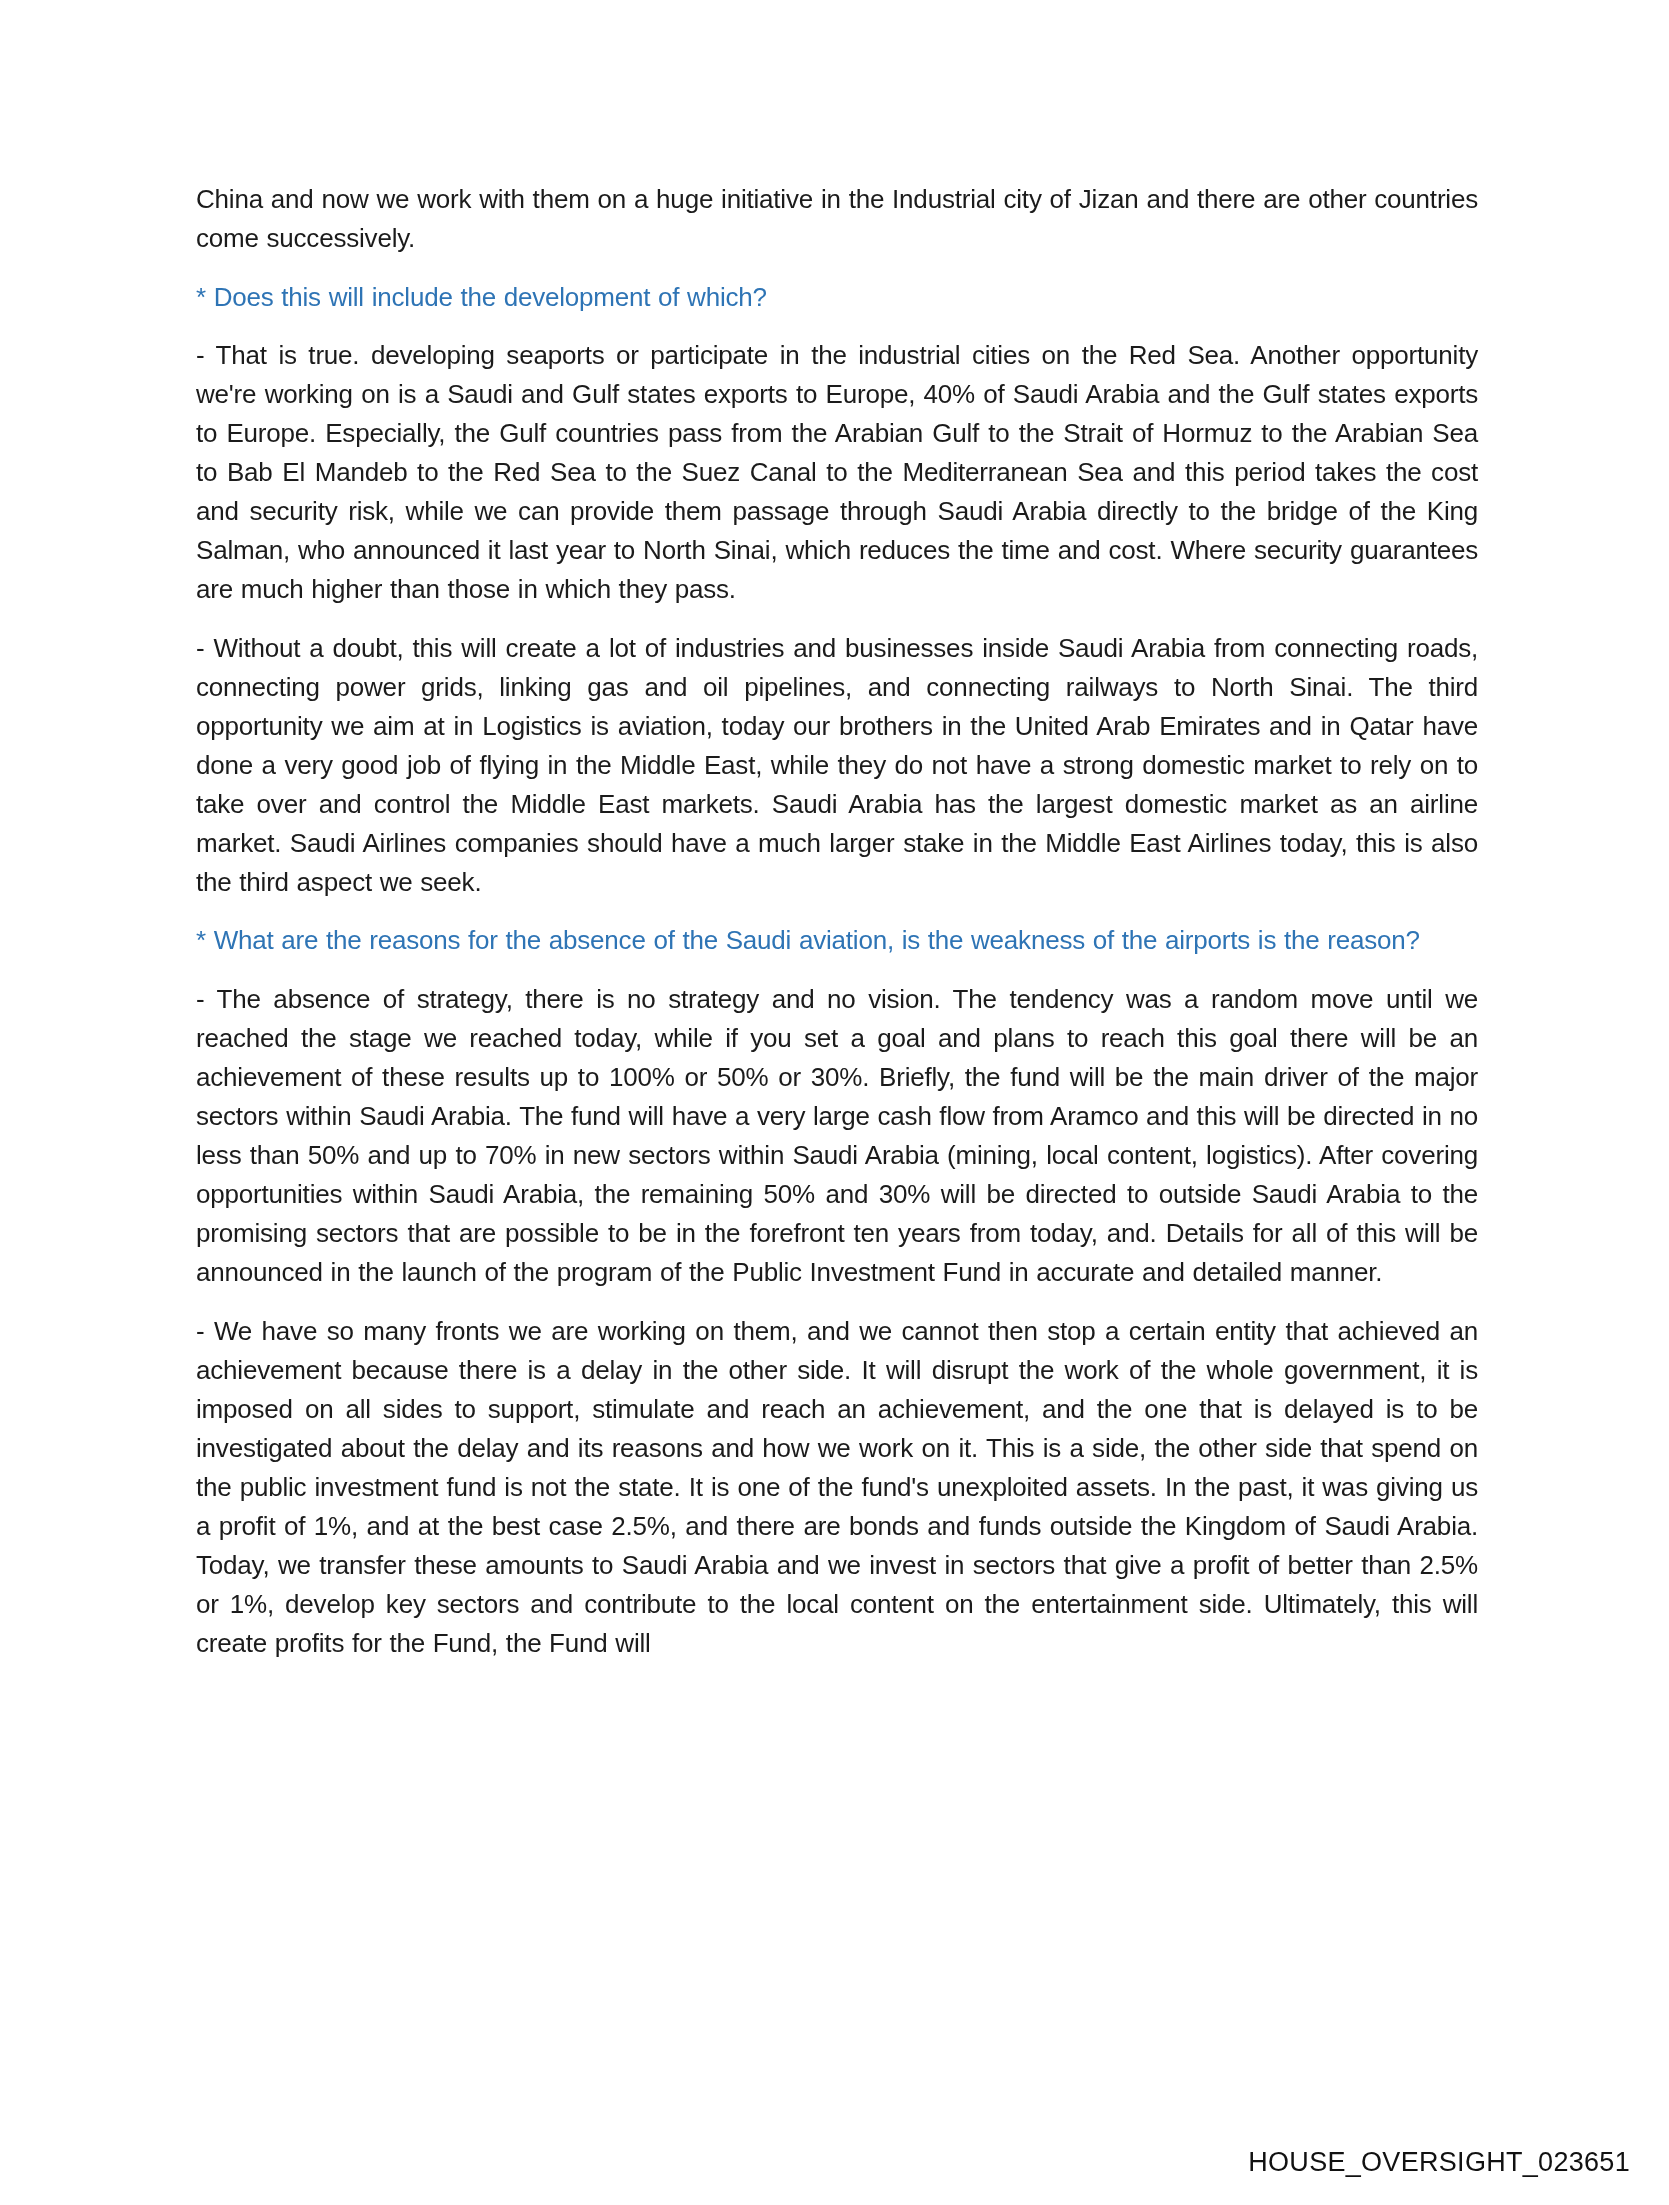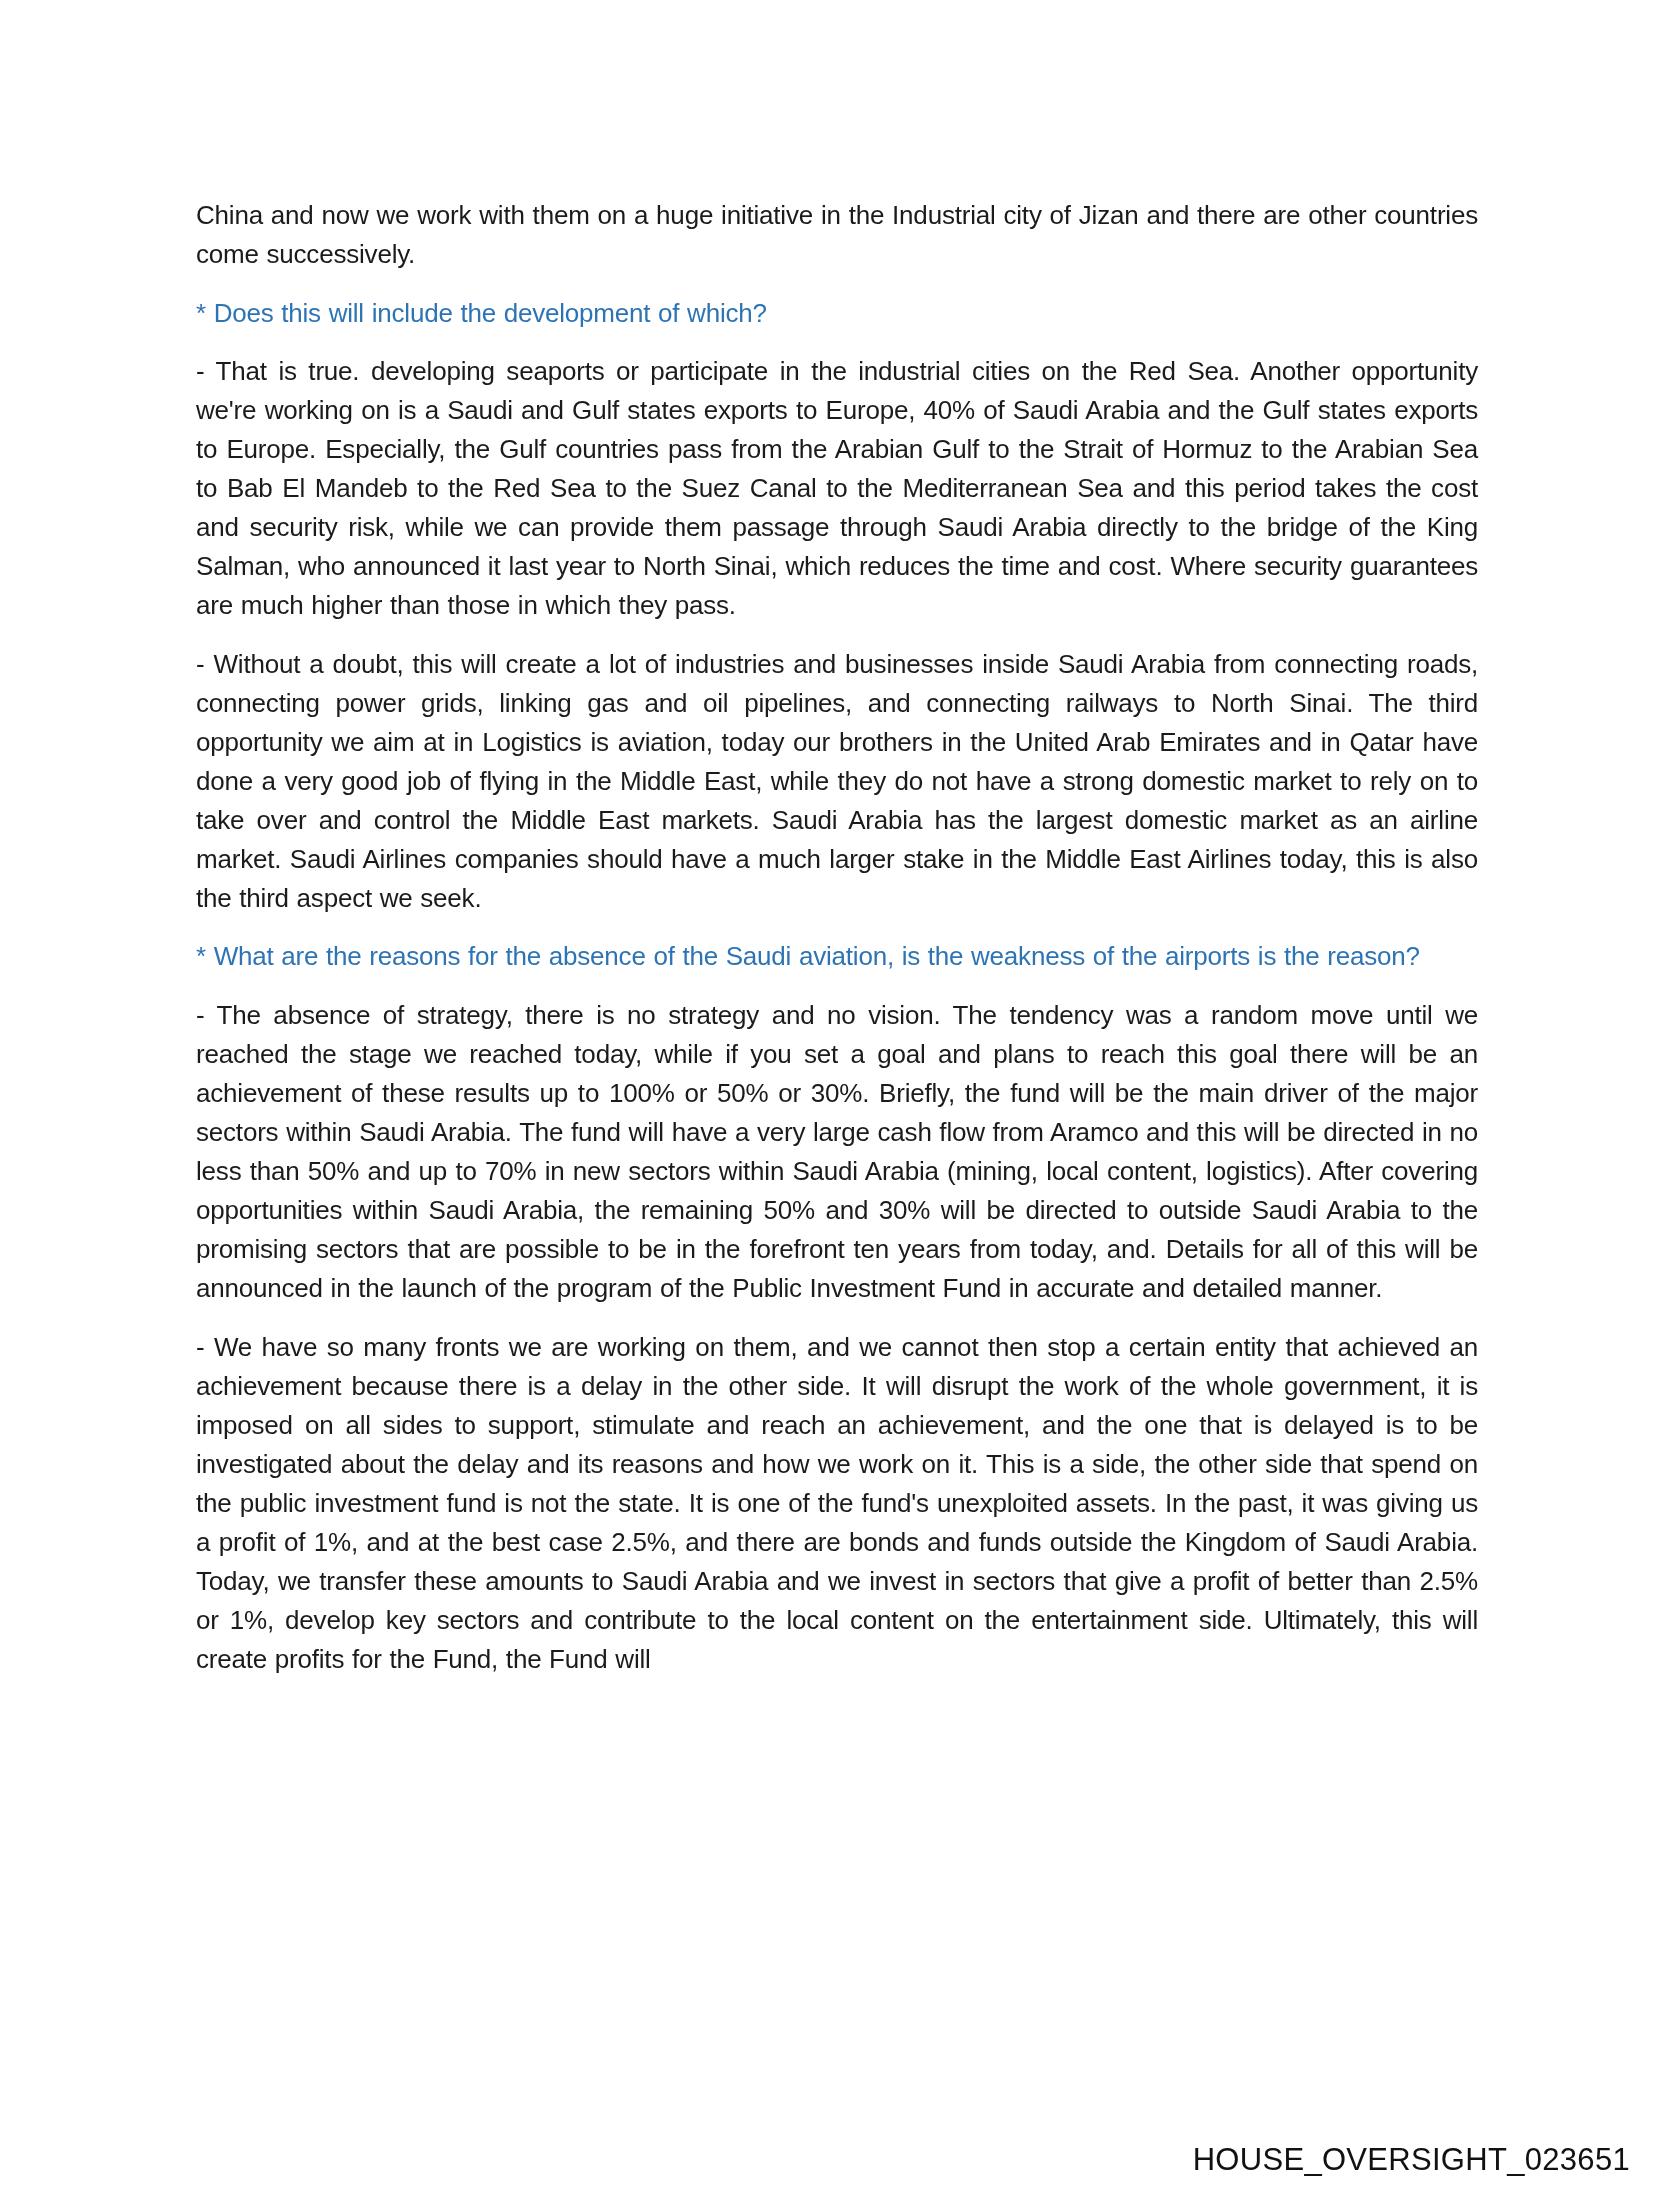--- a/index.html
+++ b/index.html
@@ -15,42 +15,42 @@
     overflow: hidden;
   }
   .page {
     position: absolute;
     inset: 0;
     background: #ffffff;
   }
   .doc-body {
     position: absolute;
     left: 196px;
-    top: 196px;
+    top: 180px;
     width: 1282px;
   }
   .doc-body p {
     margin: 0 0 19.6px 0;
     font-size: 26px;
     line-height: 39px;
     text-align: justify;
     letter-spacing: -0.2px;
     word-spacing: 0.7px;
   }
   .doc-body p.answer {
     color: #1b1b1b;
   }
   .doc-body p.question {
     color: #2e74b5;
   }
   .bates-footer {
     position: absolute;
     right: 39px;
     bottom: 27.5px;
-    font-size: 31px;
+    font-size: 27px;
     color: #111111;
     letter-spacing: 0.3px;
     font-family: "Liberation Sans", sans-serif;
   }
 </style>
 </head>
 <body>
 
 <div class="page">
   <main class="doc-body">

